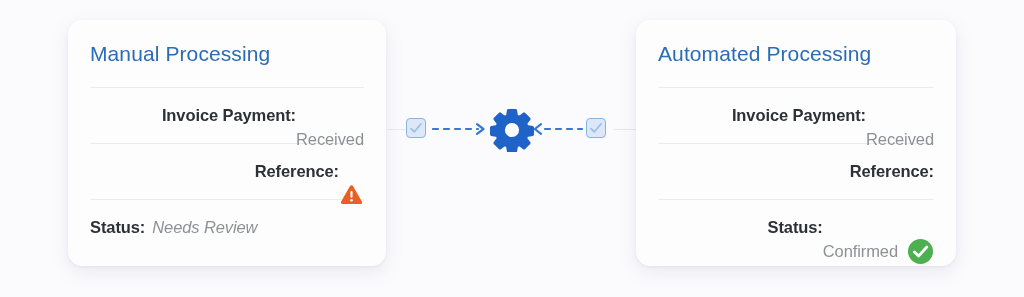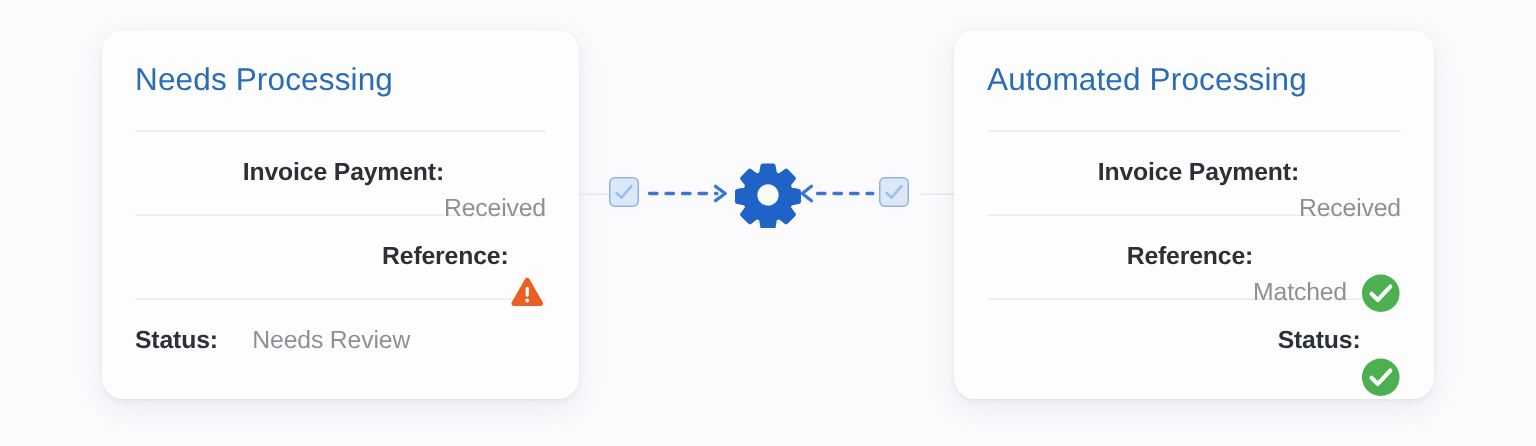--- a/index.html
+++ b/index.html
@@ -78,21 +78,22 @@
     font-weight: bold;
     letter-spacing: -0.1px;
   }
   .value {
     color: #8d9197;
     font-size: 16.5px;
     font-weight: 400;
     letter-spacing: -0.1px;
   }
   .row-tight .value {
-    margin-left: 23px;
+    margin-left: 7px;
+    font-style: italic;
   }
   .value-wrap {
     display: flex;
     align-items: center;
     gap: 9px;
     margin-top: 47px;
   }
 
   
   .icon-warn {
@@ -155,21 +156,21 @@
     height: 44px;
   }
   .gear svg { display: block; width: 100%; height: 100%; }
 </style>
 </head>
 <body>
 
 <div class="stage">
 
   <div class="card card-left">
-    <div class="card-title">Needs Processing</div>
+    <div class="card-title">Manual Processing</div>
 
     <div class="divider"></div>
 
     <div class="row row-spread">
       <span class="label">Invoice Payment:</span>
       <span class="value-wrap">
         <span class="value">Received</span>
       </span>
     </div>
 
@@ -246,39 +247,31 @@
       <span class="label">Invoice Payment:</span>
       <span class="value-wrap">
         <span class="value">Received</span>
       </span>
     </div>
 
     <div class="divider"></div>
 
     <div class="row row-spread">
       <span class="label">Reference:</span>
-      <span class="value-wrap">
-        <span class="value">Matched</span>
+    </div>
+
+    <div class="divider"></div>
+
+    <div class="row row-spread">
+      <span class="label">Status:</span>
+      <span class="value-wrap">
+        <span class="value">Confirmed</span>
         <span>
           <svg class="icon-check" viewBox="0 0 28 28" xmlns="http://www.w3.org/2000/svg">
             <circle cx="14" cy="14" r="13" fill="#4caf50"></circle>
             <path d="M7.6 14.4 L12 18.6 L20.6 9.4" stroke="#ffffff" stroke-width="2.9" fill="none" stroke-linecap="round" stroke-linejoin="round"></path>
           </svg>
         </span>
       </span>
     </div>
-
-    <div class="divider"></div>
-
-    <div class="row row-spread">
-      <span class="label">Status:</span>
-      <span class="value-wrap">
-        <span>
-          <svg class="icon-check" viewBox="0 0 28 28" xmlns="http://www.w3.org/2000/svg">
-            <circle cx="14" cy="14" r="13" fill="#4caf50"></circle>
-            <path d="M7.6 14.4 L12 18.6 L20.6 9.4" stroke="#ffffff" stroke-width="2.9" fill="none" stroke-linecap="round" stroke-linejoin="round"></path>
-          </svg>
-        </span>
-      </span>
-    </div>
   </div>
 
 </div>
 
 </body></html>

